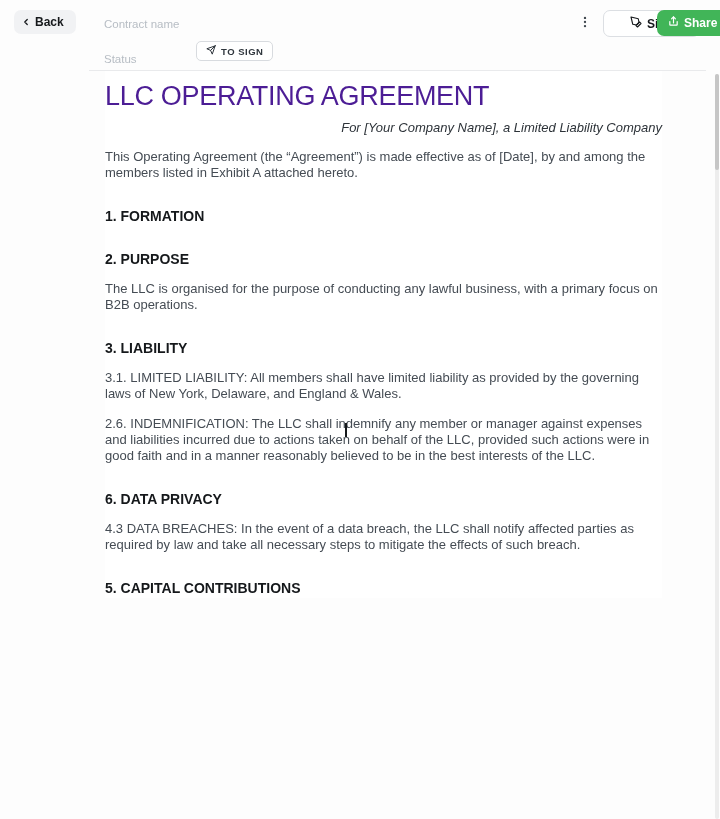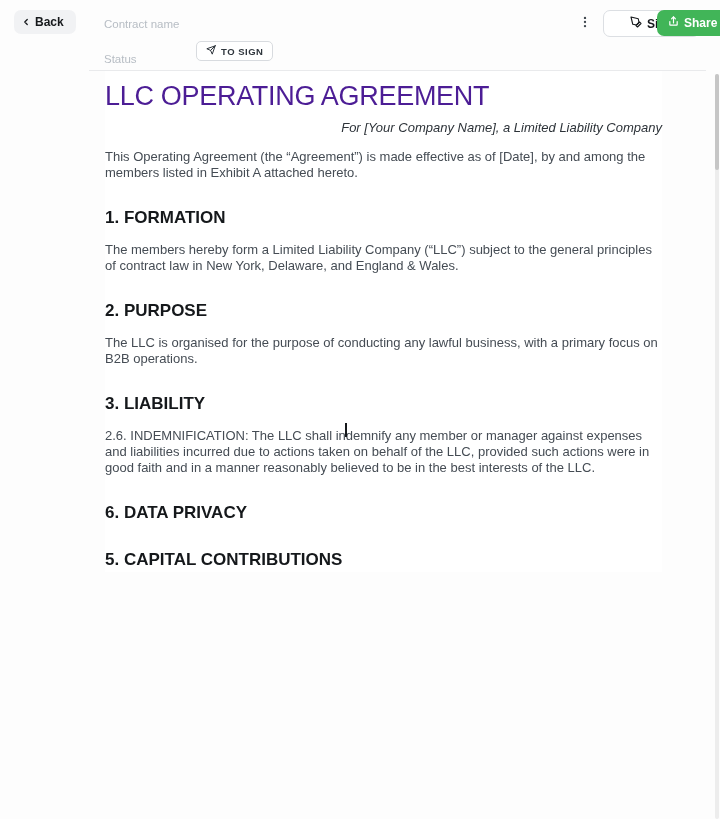--- a/index.html
+++ b/index.html
@@ -60,21 +60,21 @@
   }
 
   
   .document{position:absolute;left:105px;top:71px;width:557px;background:#fff;}
   .doc-title{
     margin:10px 0 0;font-size:27px;line-height:1.12;font-weight:400;
     letter-spacing:-.3px;color:#4c1d95;cursor:text;
   }
   .subtitle{margin:9px 0 0;font-size:13px;font-style:italic;color:#2c3238;cursor:text;text-align:right;}
   .intro,.paragraph{margin:14px 0;font-size:13px;line-height:16px;color:#454c54;cursor:text;}
-  .heading{margin:27px 0 2px;font-size:17px;font-weight:800;color:#15181b;cursor:text;}
+  .heading{margin:27px 0 2px;font-size:14px;font-weight:800;color:#15181b;cursor:text;}
 
   .caret{position:absolute;left:240px;top:352px;width:1.5px;height:14px;background:#15181b;}
 
   
   .scroll-track{
     position:absolute;right:1px;top:74px;width:4px;height:745px;
     background:#ededed;border-radius:2px;cursor:pointer;
   }
   .scroll-thumb{width:4px;height:96px;background:#c6c6c6;border-radius:2px;cursor:grab;}
 </style>
@@ -139,26 +139,27 @@
 </div>
 
 <div class="header-divider"></div>
 
 <main class="document">
   <h1 class="doc-title">LLC OPERATING AGREEMENT</h1>
   <p class="subtitle">For [Your Company Name], a Limited Liability Company</p>
   <p class="intro">This Operating Agreement (the “Agreement”) is made effective as of [Date], by and among the members listed in Exhibit A attached hereto.</p>
   <div>
       <h2 class="heading">1. FORMATION</h2>
-      <p class="paragraph">The members hereby form a Limited Liability Company (“LLC”) subject to the general principles of contract law in New York, Delaware, and England &amp; Wales.</p>
       <h2 class="heading">2. PURPOSE</h2>
       <p class="paragraph">The LLC is organised for the purpose of conducting any lawful business, with a primary focus on B2B operations.</p>
       <h2 class="heading">3. LIABILITY</h2>
+      <p class="paragraph">3.1. LIMITED LIABILITY: All members shall have limited liability as provided by the governing laws of New York, Delaware, and England &amp; Wales.</p>
       <p class="paragraph">2.6. INDEMNIFICATION: The LLC shall indemnify any member or manager against expenses and liabilities incurred due to actions taken on behalf of the LLC, provided such actions were in good faith and in a manner reasonably believed to be in the best interests of the LLC.</p>
       <h2 class="heading">6. DATA PRIVACY</h2>
+      <p class="paragraph">4.3 DATA BREACHES: In the event of a data breach, the LLC shall notify affected parties as required by law and take all necessary steps to mitigate the effects of such breach.</p>
       <h2 class="heading">5. CAPITAL CONTRIBUTIONS</h2>
     </div>
   <div class="caret"></div>
 </main>
 
 <div class="scroll-track">
   <div class="scroll-thumb"></div>
 </div>
 
 </body></html>

